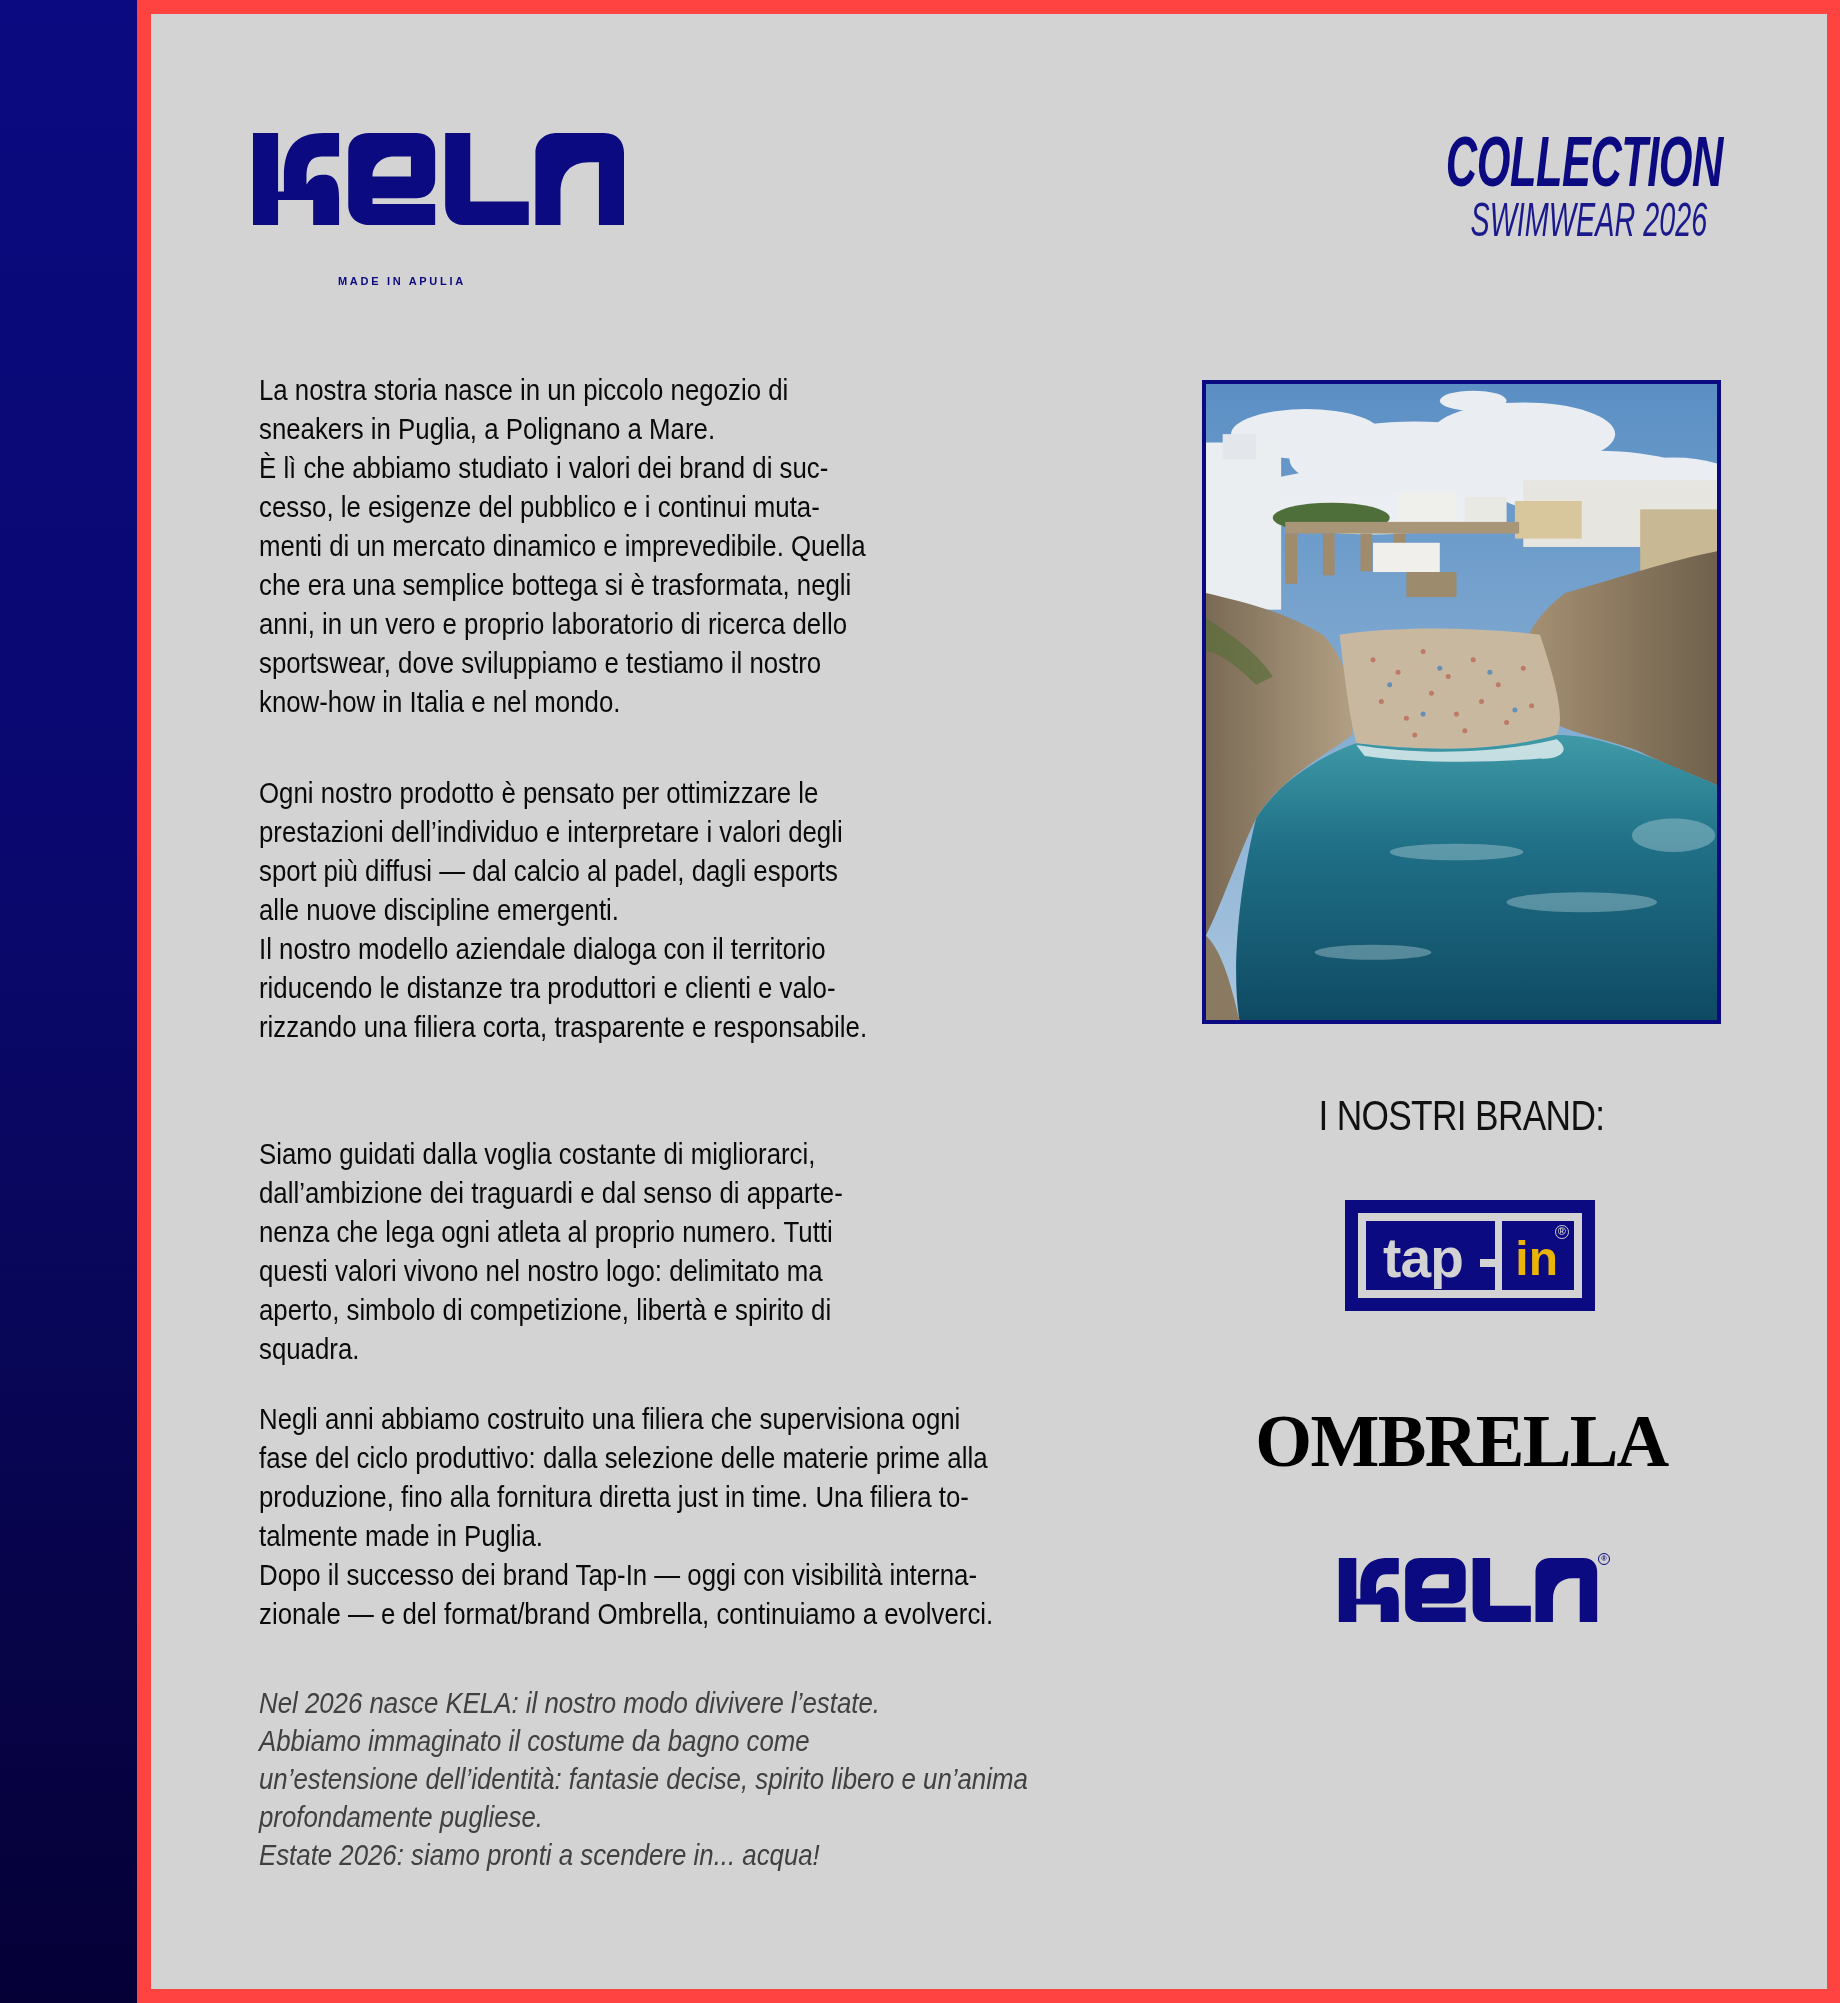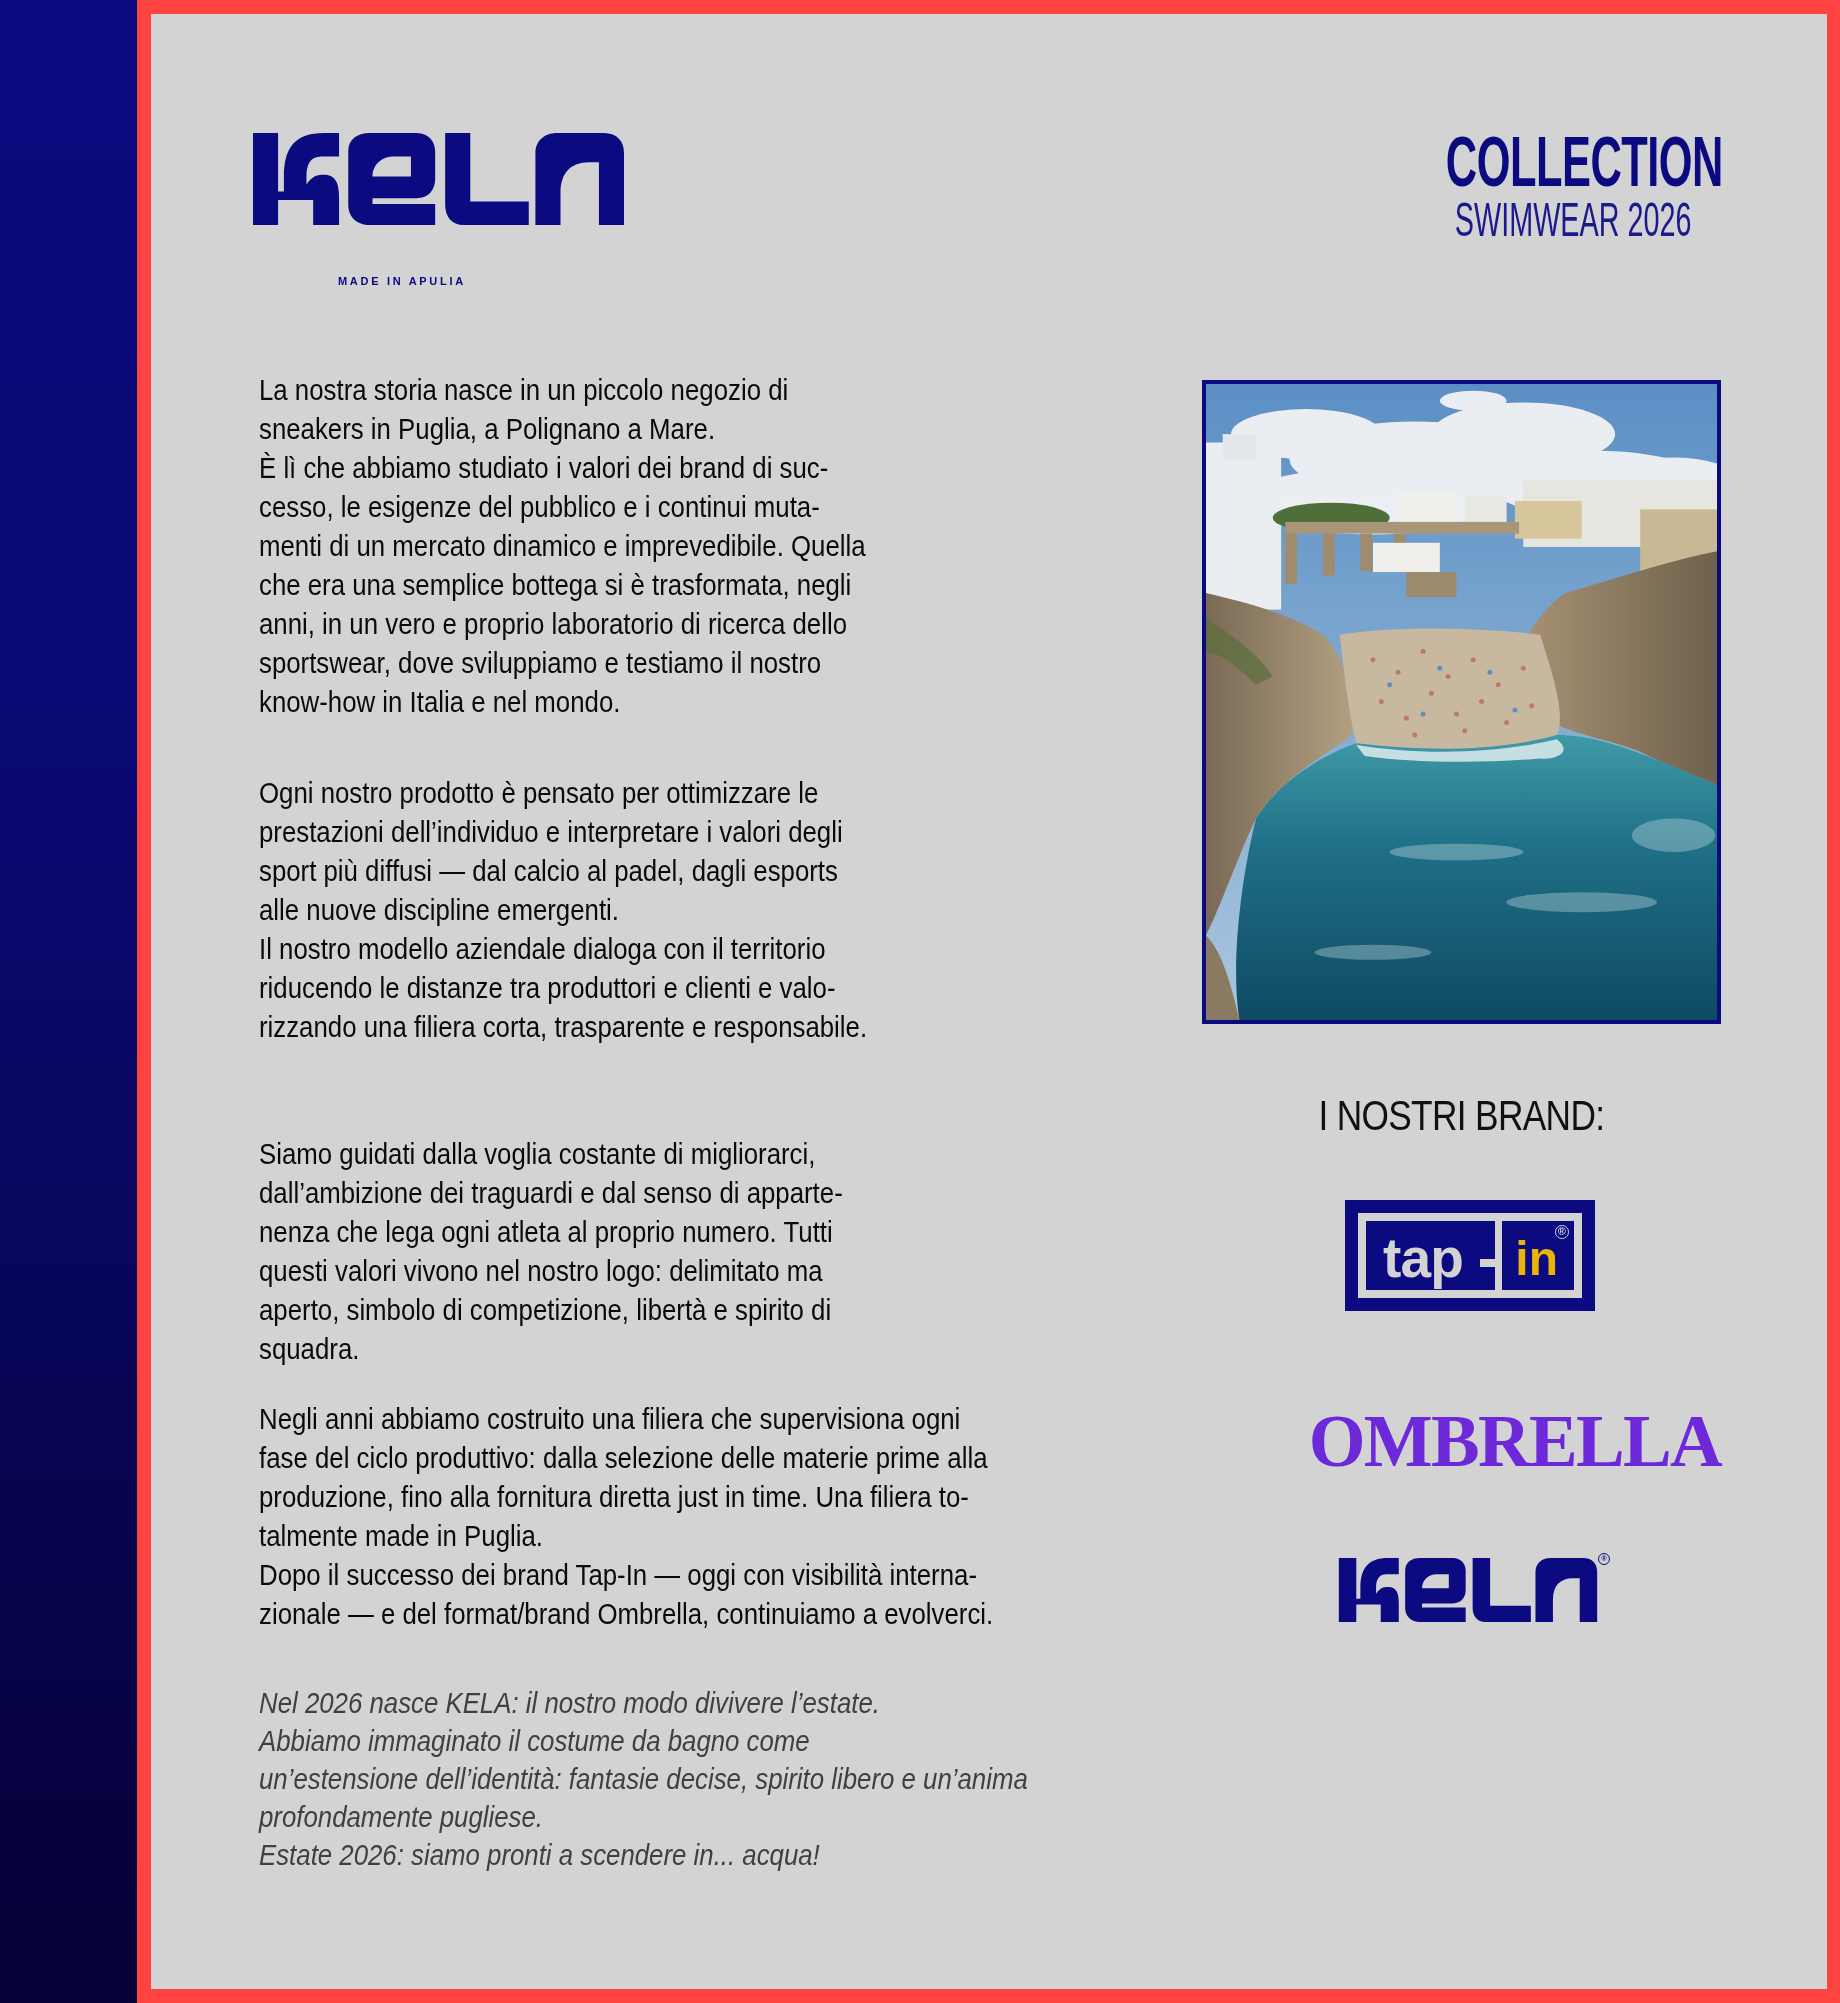--- a/index.html
+++ b/index.html
@@ -26,22 +26,23 @@
       position: absolute; left: 100px; top: 208px; width: 376px;
       color: #ff4340; font-weight: bold; font-size: 52px; letter-spacing: 7.5px;
       line-height: 52px; white-space: nowrap;
     }
     .logo-tagline {
       position: absolute; left: 187px; top: 261px;
       color: #0b0a80; font-weight: bold; font-size: 11px; letter-spacing: 2.7px;
       white-space: nowrap;
     }
     .collection {
-      position: absolute; right: 104px; top: 115px; text-align: left;
+      position: absolute; right: 104px; top: 115px; text-align: center;
       color: #0b0a80;
+      font-style: italic;
     }
     .collection-title {
       display: block; font-family: "Liberation Sans Narrow", "Liberation Sans", sans-serif;
       font-weight: bold; font-size: 70px; line-height: 67px;
       transform: scaleX(0.62); transform-origin: right center; white-space: nowrap;
       letter-spacing: -0.8px;
     }
     .collection-sub {
       display: block; font-weight: normal; font-size: 48px; line-height: 47px;
       transform: scaleX(0.6); transform-origin: right center; white-space: nowrap;
@@ -93,23 +94,23 @@
     .tapin-dash {
       position: absolute; left: 114px; top: 38px; width: 16.7px; height: 7.5px; background: #d3d3d3;
     }
     .tapin-reg {
       position: absolute; right: 5px; top: 4.2px; color: #d3d3d3; font-size: 11px;
       width: 11.7px; height: 11.7px; border: 1.3px solid #d3d3d3; border-radius: 50%;
       text-align: center; line-height: 11.7px; font-weight: bold;
     }
 
     .ombrella {
-      position: absolute; left: 1051px; width: 519px; top: 1386px; text-align: right;
+      position: absolute; left: 1051px; width: 519px; top: 1386px; text-align: center;
       font-family: "Liberation Serif", "DejaVu Serif", serif; font-weight: bold;
-      font-size: 73px; color: #6d28d9; letter-spacing: -1.7px; white-space: nowrap;
+      font-size: 73px; color: #000000; letter-spacing: -1.7px; white-space: nowrap;
     }
     .logo-small { position: absolute; left: 1186px; top: 1544px; width: 262px; height: 64px; }
     .logo-small-reg {
       position: absolute; left: 1447px; top: 1539px; width: 10px; height: 10px;
       border: 1.3px solid #0b0a80; border-radius: 50%; color: #0b0a80;
       font-size: 7.5px; line-height: 10px; text-align: center; font-weight: bold;
     }
   </style>
 </head>
 <body>

